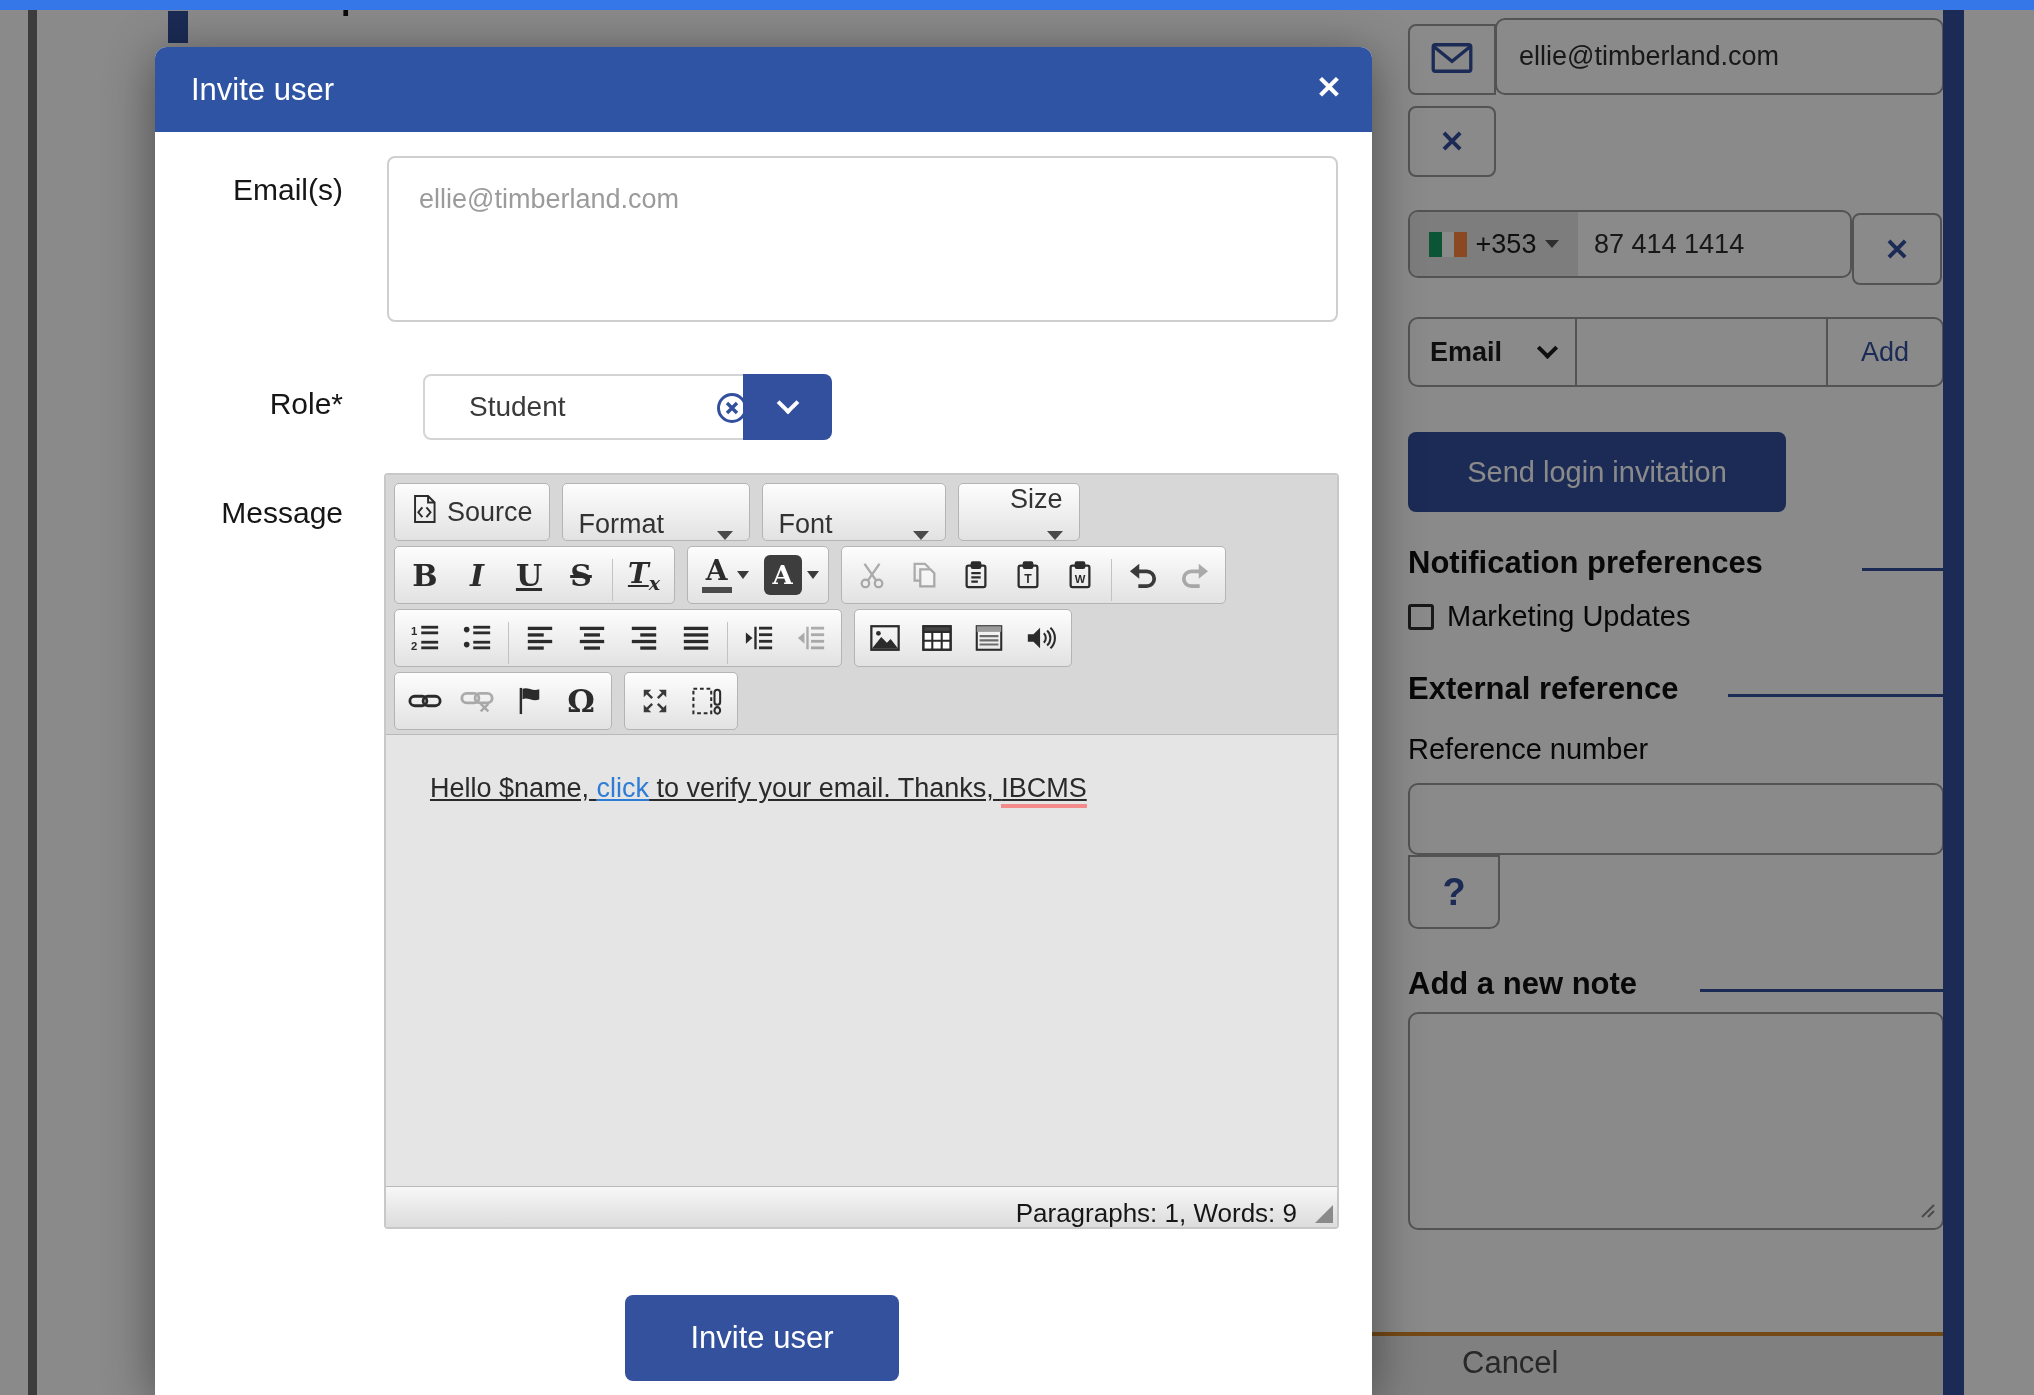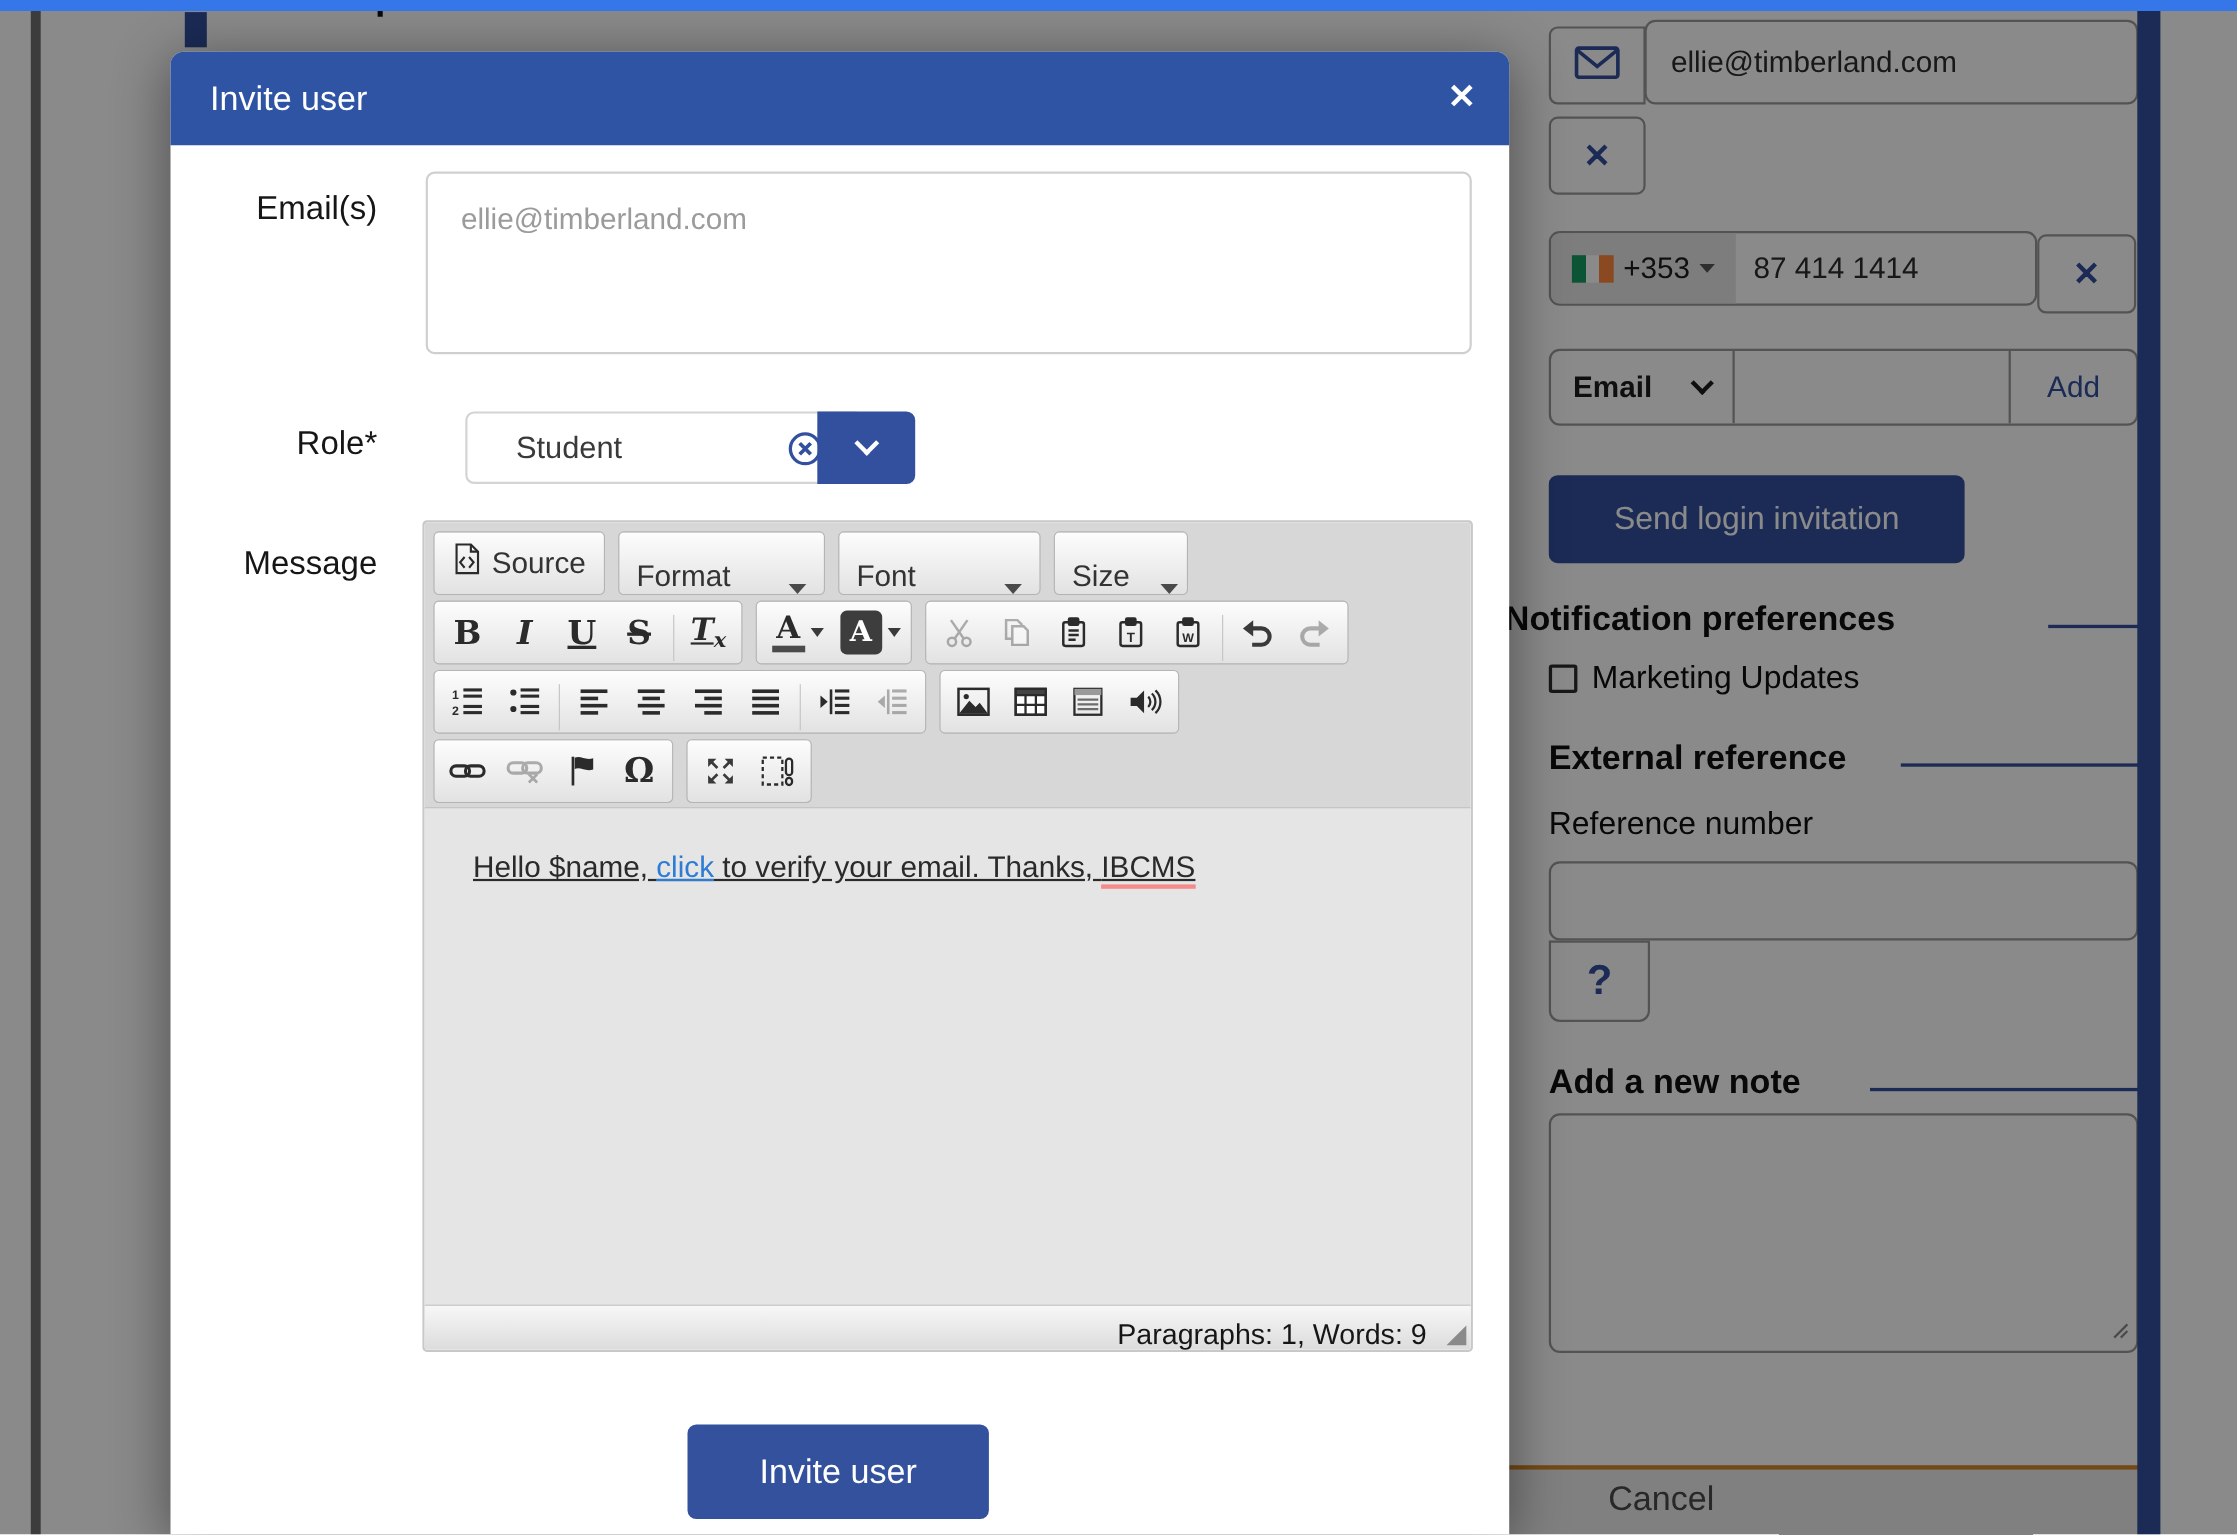--- a/index.html
+++ b/index.html
@@ -128,21 +128,21 @@
     <div style="width:167px; border-right:2px solid #9a9a9a; display:flex; align-items:center; justify-content:space-between; padding:0 20px;">
       <span class="rc-txt" style="color:#1d1d1d;font-weight:bold;">Email</span>
       <span class="chev"></span>
     </div>
     <div style="flex:1;"></div>
     <div id="rc-add" style="width:116px; border-left:2px solid #9a9a9a; display:flex; align-items:center; justify-content:center;">Add</div>
   </div>
 
   <button class="abs" style="left:1408px; top:432px; width:378px; height:80px; background:#32509d; color:#fff; font-size:29px; border:none; border-radius:8px; font-family:'Liberation Sans',sans-serif;">Send login invitation</button>
 
-  <div class="rc-h" style="left:1368px; top:545px;">Notification preferences</div>
+  <div class="rc-h" style="left:1408px; top:545px;">Notification preferences</div>
   <div class="hline" style="left:1862px; top:568px; width:82px;"></div>
 
   <span class="abs" style="left:1408px; top:604px; width:26px; height:26px; border:3px solid #2e2e2e; border-radius:3px;"></span>
   <div class="abs" style="left:1447px; top:600px; font-size:29px; color:#0f0f0f;">Marketing Updates</div>
 
   <div class="rc-h" style="left:1408px; top:671px;">External reference</div>
   <div class="hline" style="left:1728px; top:694px; width:216px;"></div>
 
   <div class="abs" style="left:1408px; top:733px; font-size:29px; color:#0f0f0f;">Reference number</div>
   <div class="abs box" style="left:1408px; top:783px; width:536px; height:72px;"></div>
@@ -210,21 +210,21 @@
           </button>
         </div>
         <div class="tgroup combo" style="width:188px; justify-content:space-between;">
           <span class="clabel">Format</span>
           <span class="caret-dn"></span>
         </div>
         <div class="tgroup combo" style="width:184px; justify-content:space-between;">
           <span class="clabel">Font</span>
           <span class="caret-dn"></span>
         </div>
-        <div class="tgroup combo" style="width:122px; justify-content:space-between;">
+        <div class="tgroup combo" style="width:122px; justify-content:space-between;flex-direction:column;">
           <span class="clabel">Size</span>
           <span class="caret-dn"></span>
         </div>
       </div>
 
       <div class="trow">
         <div class="tgroup">
           <button class="tb">
               <span class="bi">B</span>
             </button>

